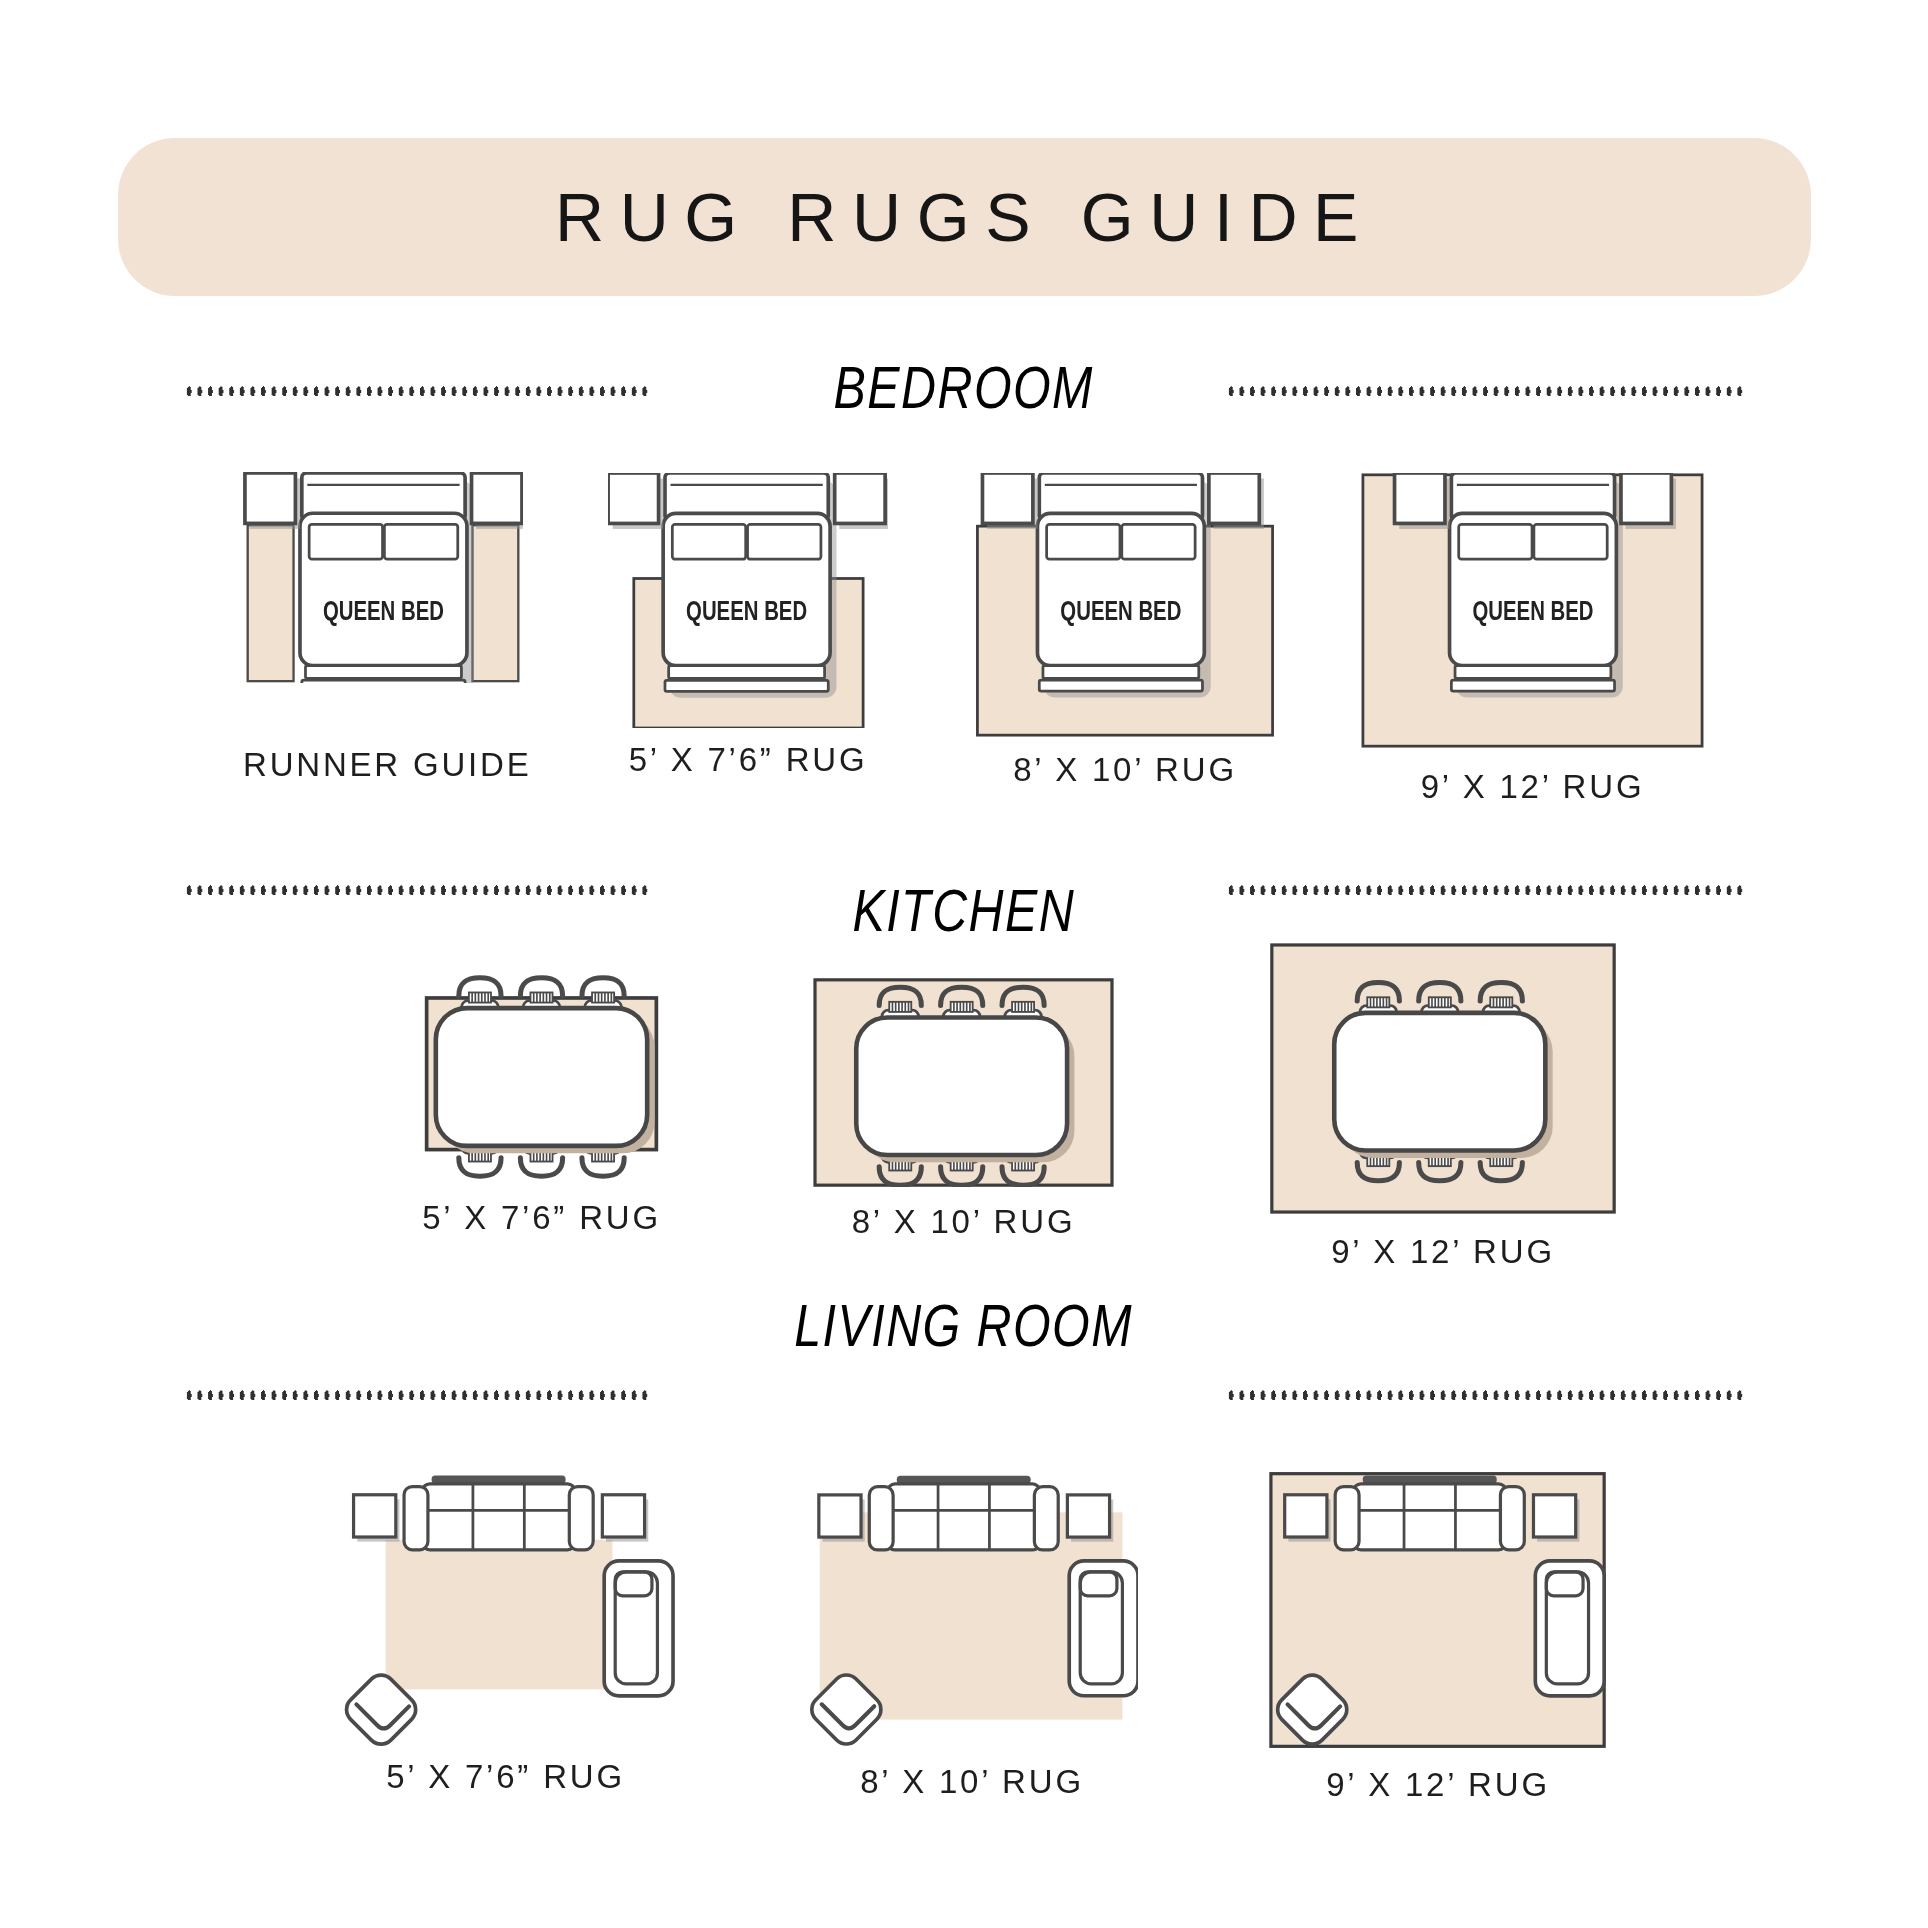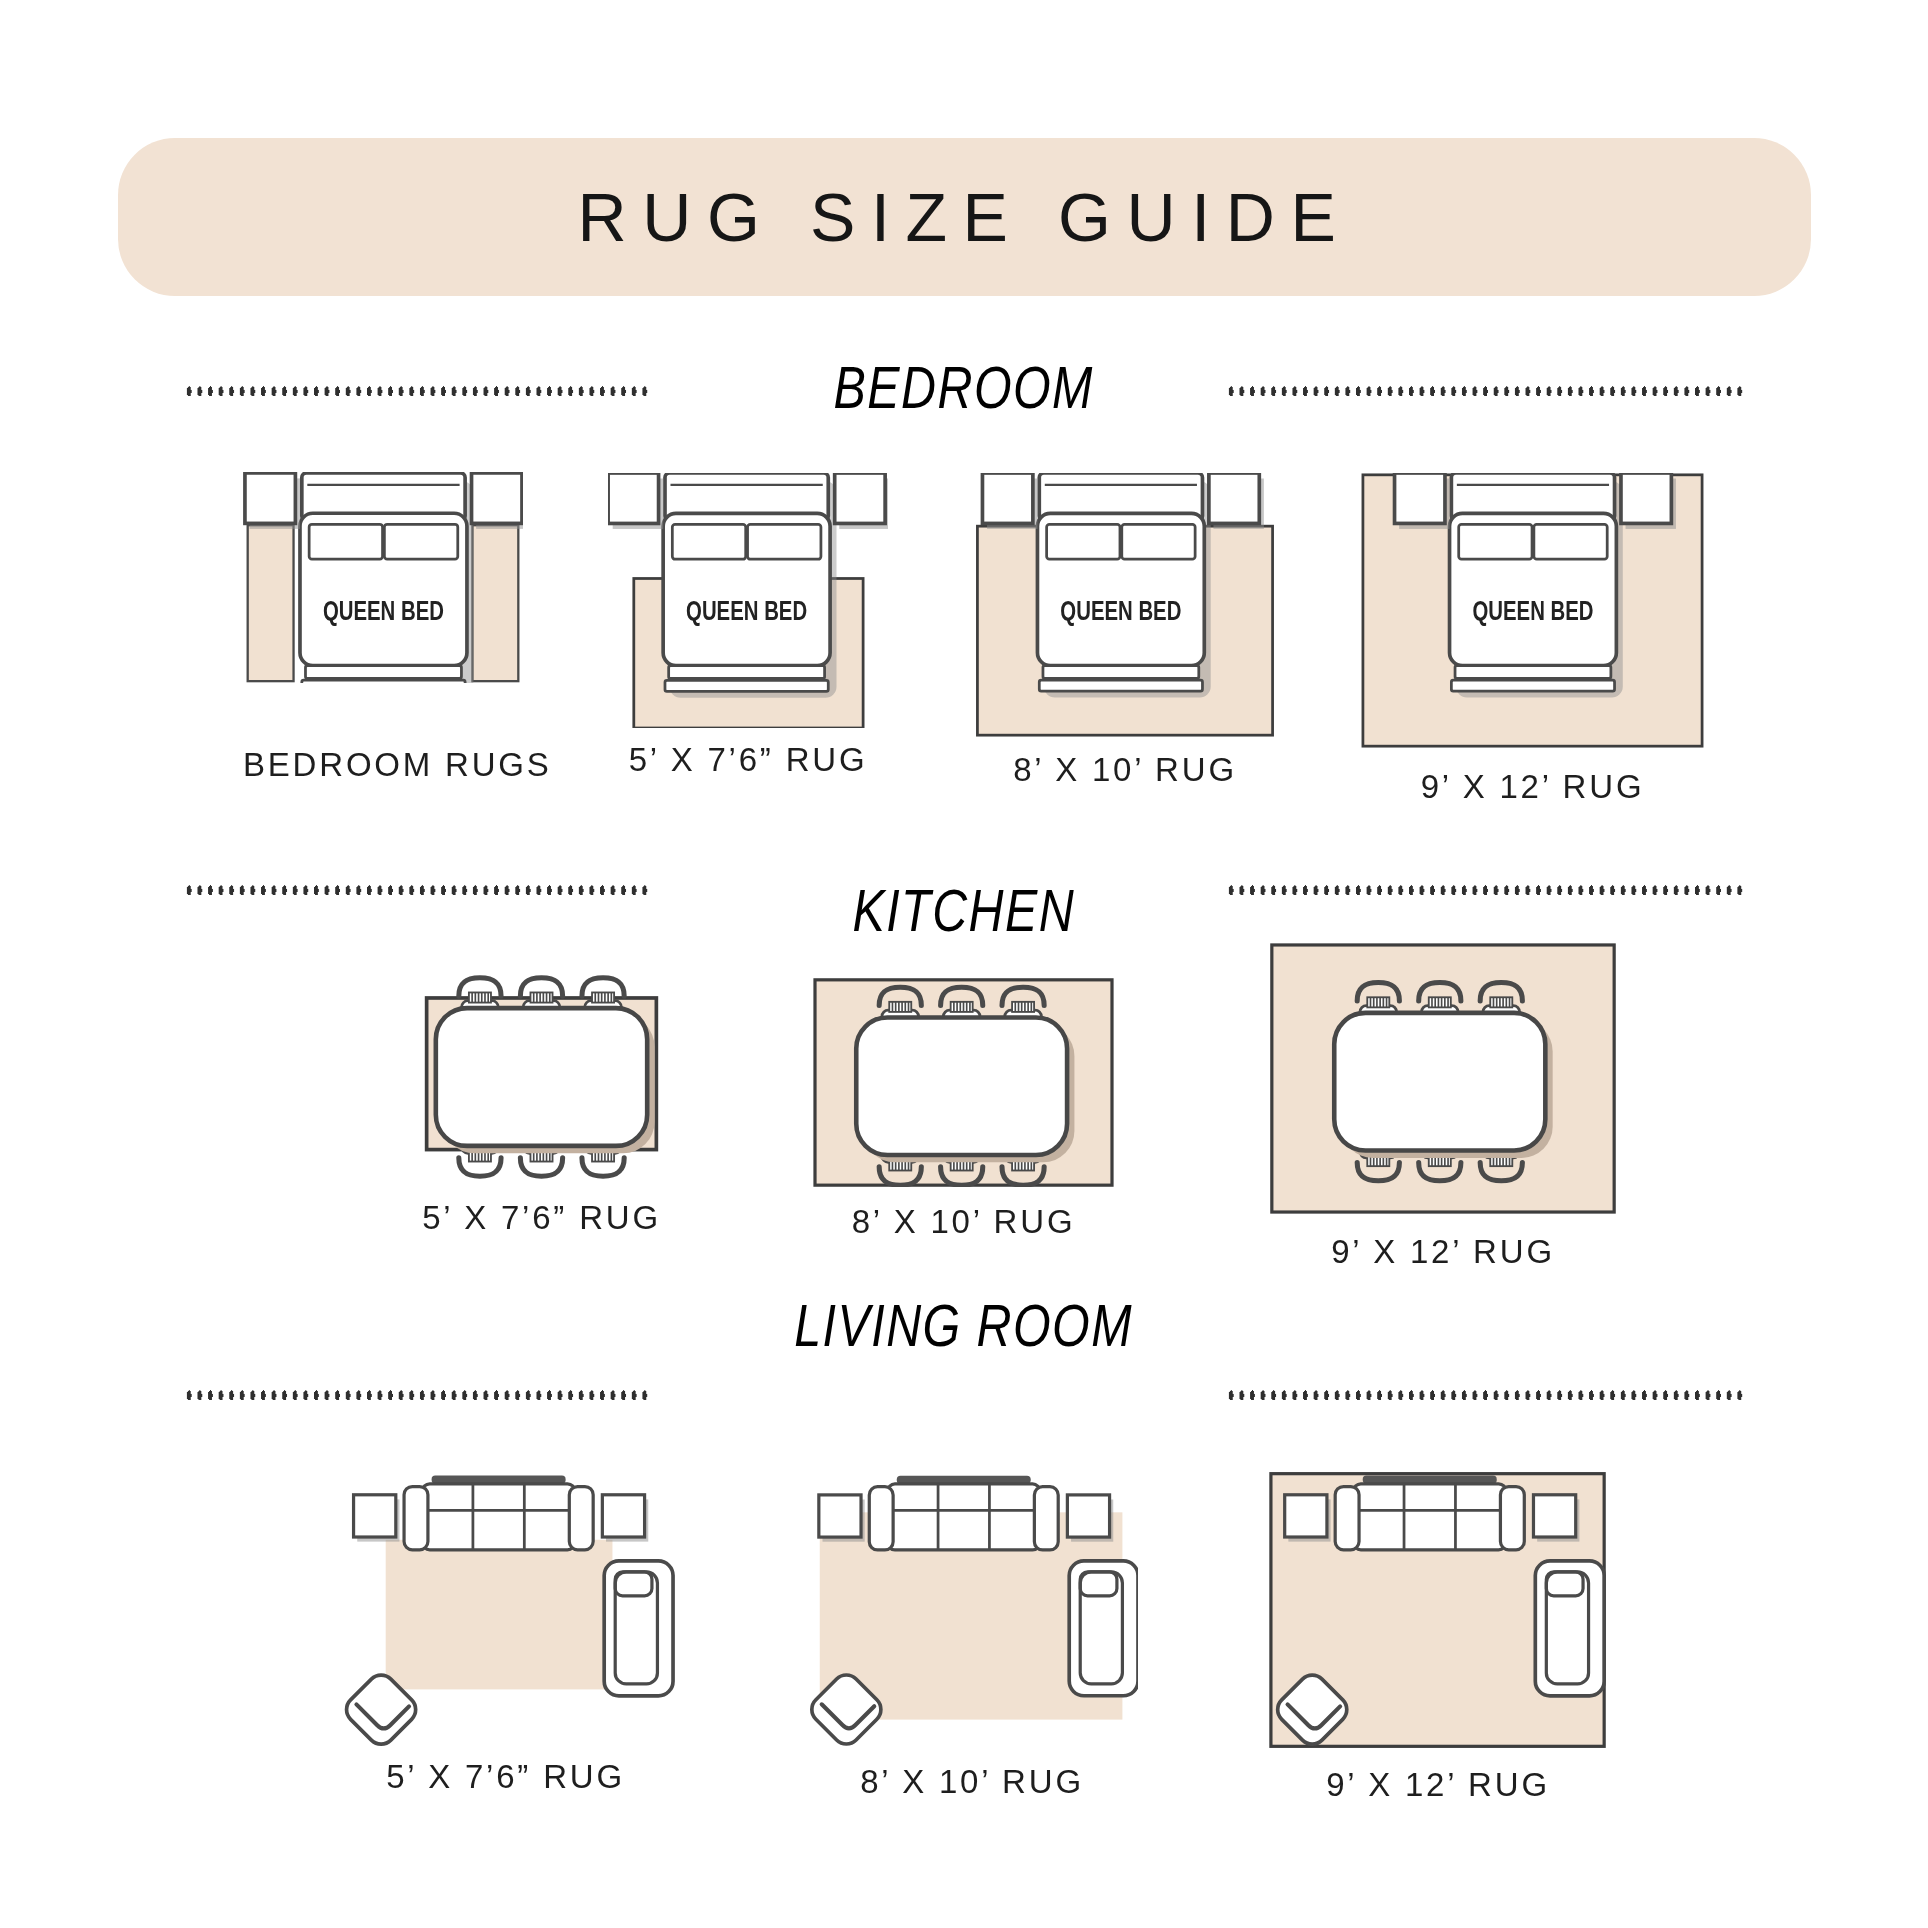--- a/index.html
+++ b/index.html
@@ -98,34 +98,34 @@
         <use href="#sofa" x="69" y="0"></use>
         <use href="#chaise" x="287" y="93"></use>
         <g transform="translate(44,255) rotate(-45)">
             <use href="#accentchair"></use>
           </g>
       </g>
     </defs>
   </svg>
 
   <div class="banner">
-    <div class="banner-title">RUG SIZE GUIDE</div>
+    <div class="banner-title">RUG RUGS GUIDE</div>
   </div>
 
   <div class="dots" style="left:184px;top:385px;width:468px;"></div>
   <div class="sec-title" style="top:354px;"><span>BEDROOM</span></div>
   <div class="dots" style="left:1226px;top:385px;width:519px;"></div>
 
   <div class="diagram" style="left:243px;top:472px;width:280px;">
     <svg width="280" height="211" viewBox="0 0 305 230">
       <rect x="5" y="58" width="50" height="170" fill="#f1e1d1" stroke="#4a4a4a" stroke-width="2.5"></rect>
       <rect x="250" y="58" width="50" height="170" fill="#f1e1d1" stroke="#4a4a4a" stroke-width="2.5"></rect>
       <use href="#bedset" x="2" y="1"></use>
     </svg>
-    <div class="rug-label" style="margin-top:63px;">BEDROOM RUGS</div>
+    <div class="rug-label" style="margin-top:63px;">RUNNER GUIDE</div>
   </div>
 
   <div class="diagram" style="left:608px;top:473px;width:280px;">
     <svg width="280" height="255" viewBox="0 0 305 278">
       <rect x="28" y="115" width="250" height="163" fill="#f1e1d1" stroke="#3d3d3d" stroke-width="3"></rect>
       <use href="#bedset" x="0" y="0"></use>
     </svg>
     <div class="rug-label" style="margin-top:13px;">5’ X 7’6” RUG</div>
   </div>
 

